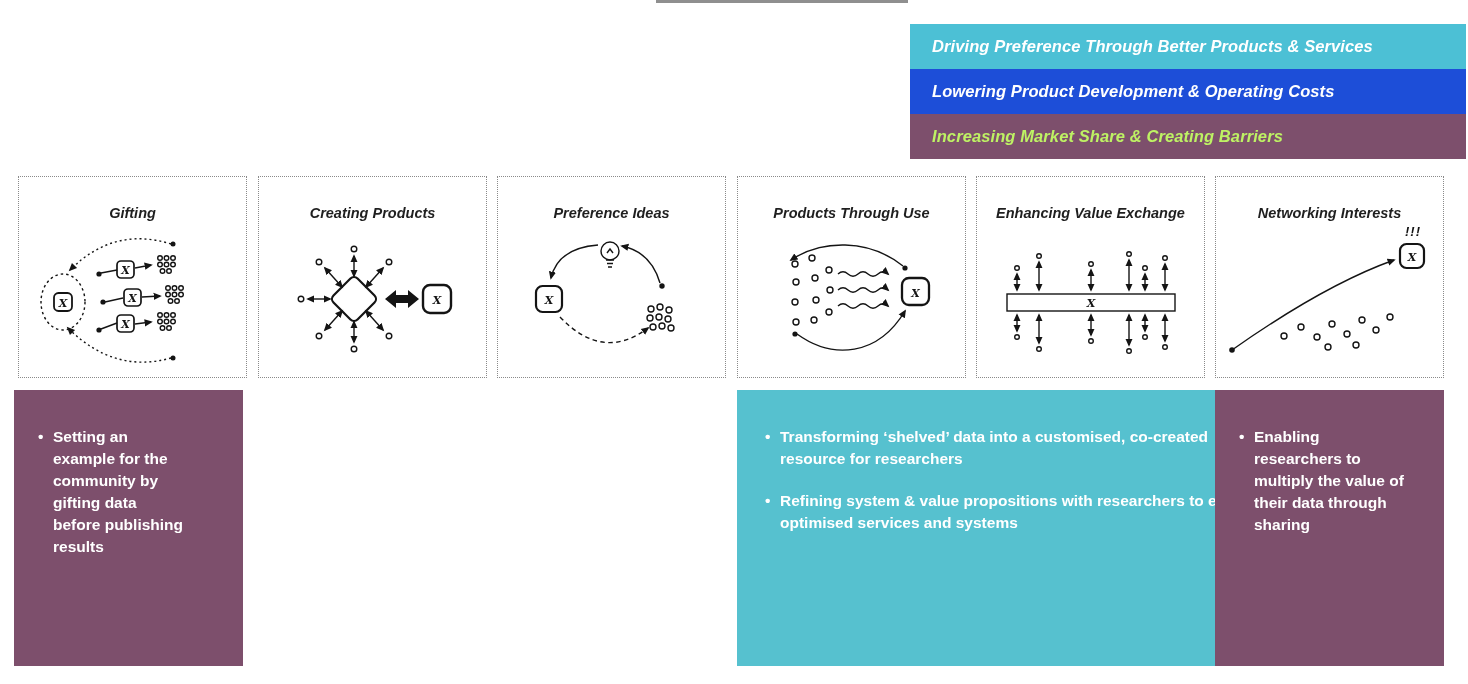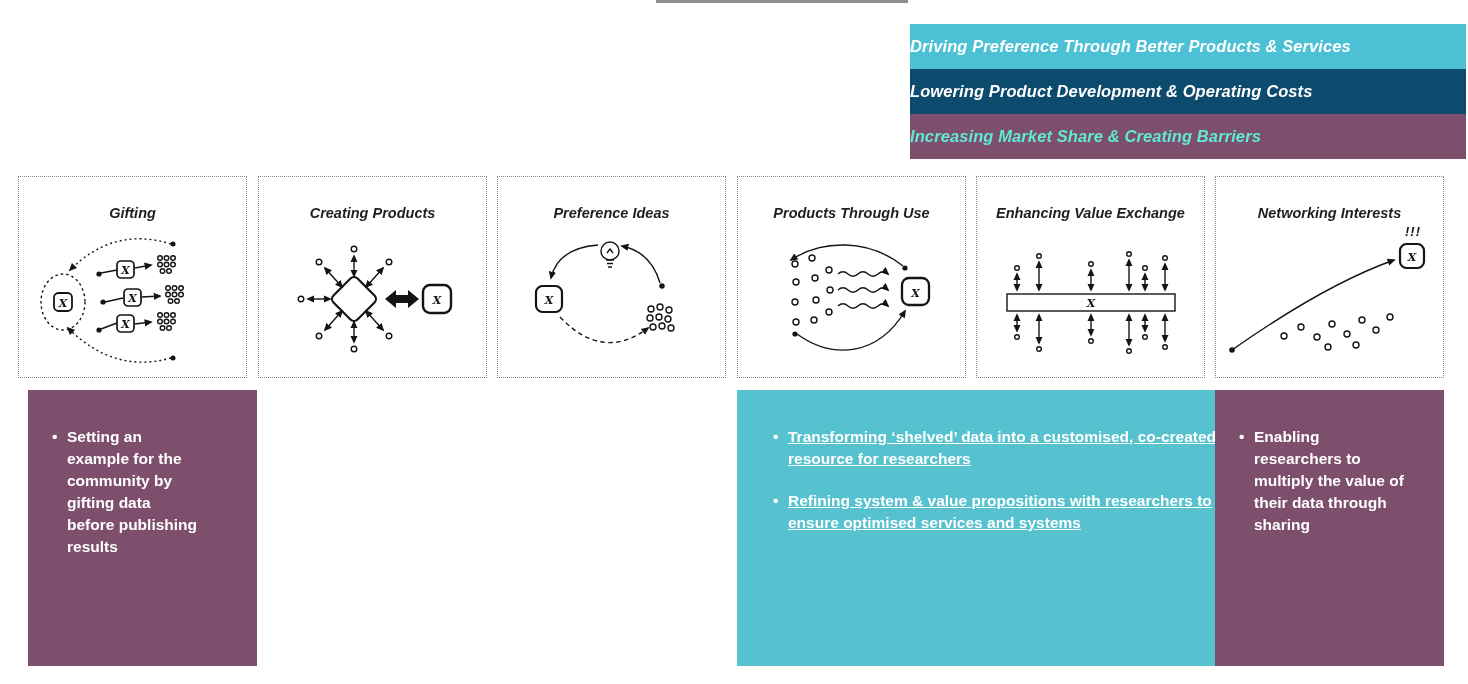--- a/index.html
+++ b/index.html
@@ -3,31 +3,31 @@
 <meta charset="utf-8">
 <style>
   * { margin:0; padding:0; box-sizing:border-box; }
   html,body { background:#ffffff; }
   body { font-family:"Liberation Sans", sans-serif; }
   .slide { position:relative; width:1468px; height:684px; background:#ffffff; overflow:hidden; }
 
   .top-sliver { position:absolute; left:656px; top:0; width:252px; height:3px; background:#8f8f8f; }
 
   .legend { position:absolute; left:910px; top:24px; width:556px; }
-  .legend-item { height:45px; display:flex; align-items:center; }
+  .legend-item { height:45px; display:flex; align-items:center; padding-left:22px; }
   .legend-item span { font-style:italic; font-weight:700; font-size:16.5px; letter-spacing:.1px; }
 
   .card { position:absolute; top:176px; width:229px; height:202px; background:#fff; border:1px dotted #8a8a8a; }
   .card h3 { text-align:center; margin-top:28px; font-size:14.5px; font-style:italic; font-weight:700; color:#1f1f1f; }
   .card svg { display:block; margin-top:3px; }
   .c1{left:18px}.c2{left:258px}.c3{left:497px}.c4{left:737px}.c5{left:976px}.c6{left:1215px}
 
   .note { position:absolute; top:390px; height:276px; color:#fff; }
-  .n1 { left:28px;  width:229px; padding:36px 56px 0 24px; }
-  .n2 { left:737px; width:556px; padding:36px 34px 0 36px;text-decoration:underline; }
+  .n1 { left:14px;  width:229px; padding:36px 56px 0 24px; }
+  .n2 { left:737px; width:556px; padding:36px 34px 0 28px; }
   .n3 { left:1215px; width:229px; padding:36px 36px 0 24px; }
   .note ul { list-style:none; }
   .note li { position:relative; padding-left:15px; font-weight:700; font-size:15.5px; line-height:1.42; margin-bottom:20px; }
   .note li::before { content:"•"; position:absolute; left:0; }
 
   svg .ln  { stroke:#141414; stroke-width:1.4; fill:none; }
   svg .dot { fill:#141414; }
   svg .oc  { fill:#ffffff; stroke:#141414; stroke-width:1.4; }
   svg .xbox{ fill:#ffffff; stroke:#141414; }
   svg .xg  { font:italic 700 11px "DejaVu Serif", serif; fill:#141414; text-anchor:middle; }
@@ -45,25 +45,25 @@
 </svg>
 
 <div class="slide">
 
   <div class="top-sliver"></div>
 
   <div class="legend">
     <div class="legend-item" style="background: rgb(76, 192, 213);">
       <span style="color: rgb(255, 255, 255);">Driving Preference Through Better Products &amp; Services</span>
     </div>
-    <div class="legend-item" style="background: #0c4a6e;">
+    <div class="legend-item" style="background: #1d4ed8;">
       <span style="color: rgb(255, 255, 255);">Lowering Product Development &amp; Operating Costs</span>
     </div>
     <div class="legend-item" style="background: rgb(125, 79, 108);">
-      <span style="color: #5eead4;">Increasing Market Share &amp; Creating Barriers</span>
+      <span style="color: #bef264;">Increasing Market Share &amp; Creating Barriers</span>
     </div>
   </div>
 
   <div class="card c1">
     <h3>Gifting</h3>
     <svg width="229" height="152" viewBox="0 0 229 152">
       <ellipse cx="44" cy="78" rx="22" ry="28" class="ln" stroke-dasharray="2.5 3"></ellipse>
       <rect x="35" y="69" width="18" height="18" rx="4.5" class="xbox" stroke-width="1.8"></rect>
       <text x="44" y="82.5" class="xg">X</text>
       <g>

